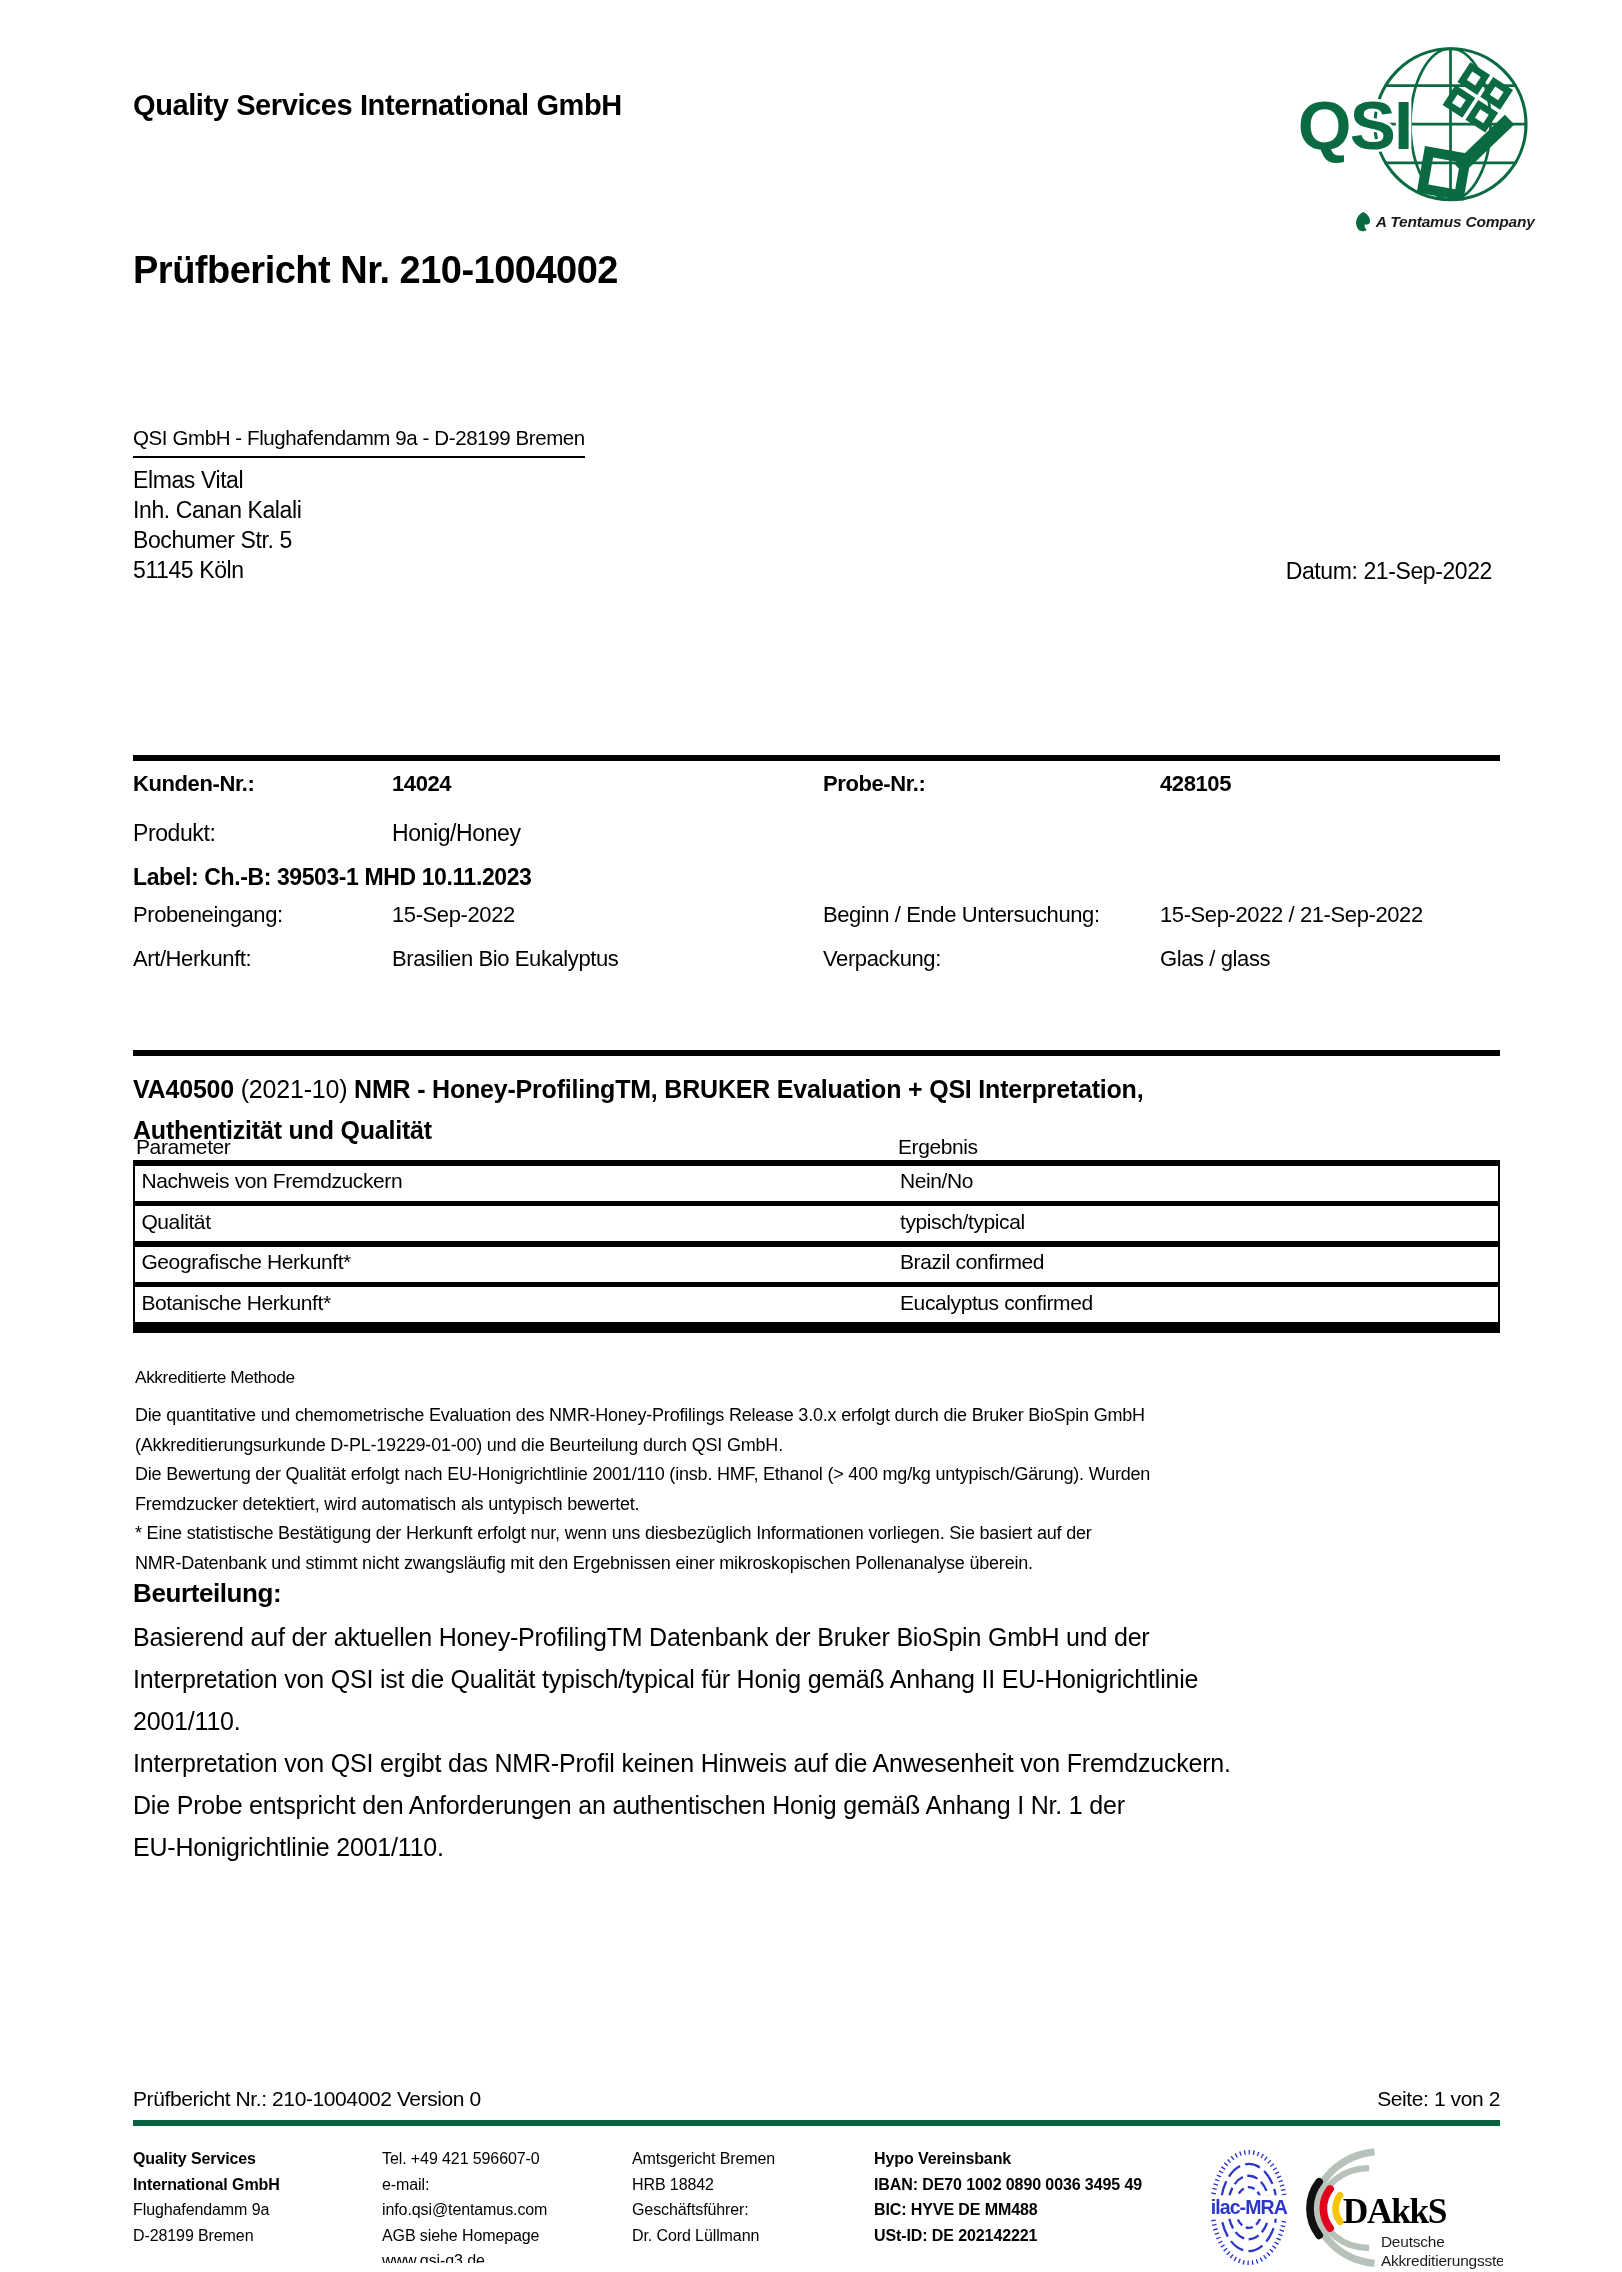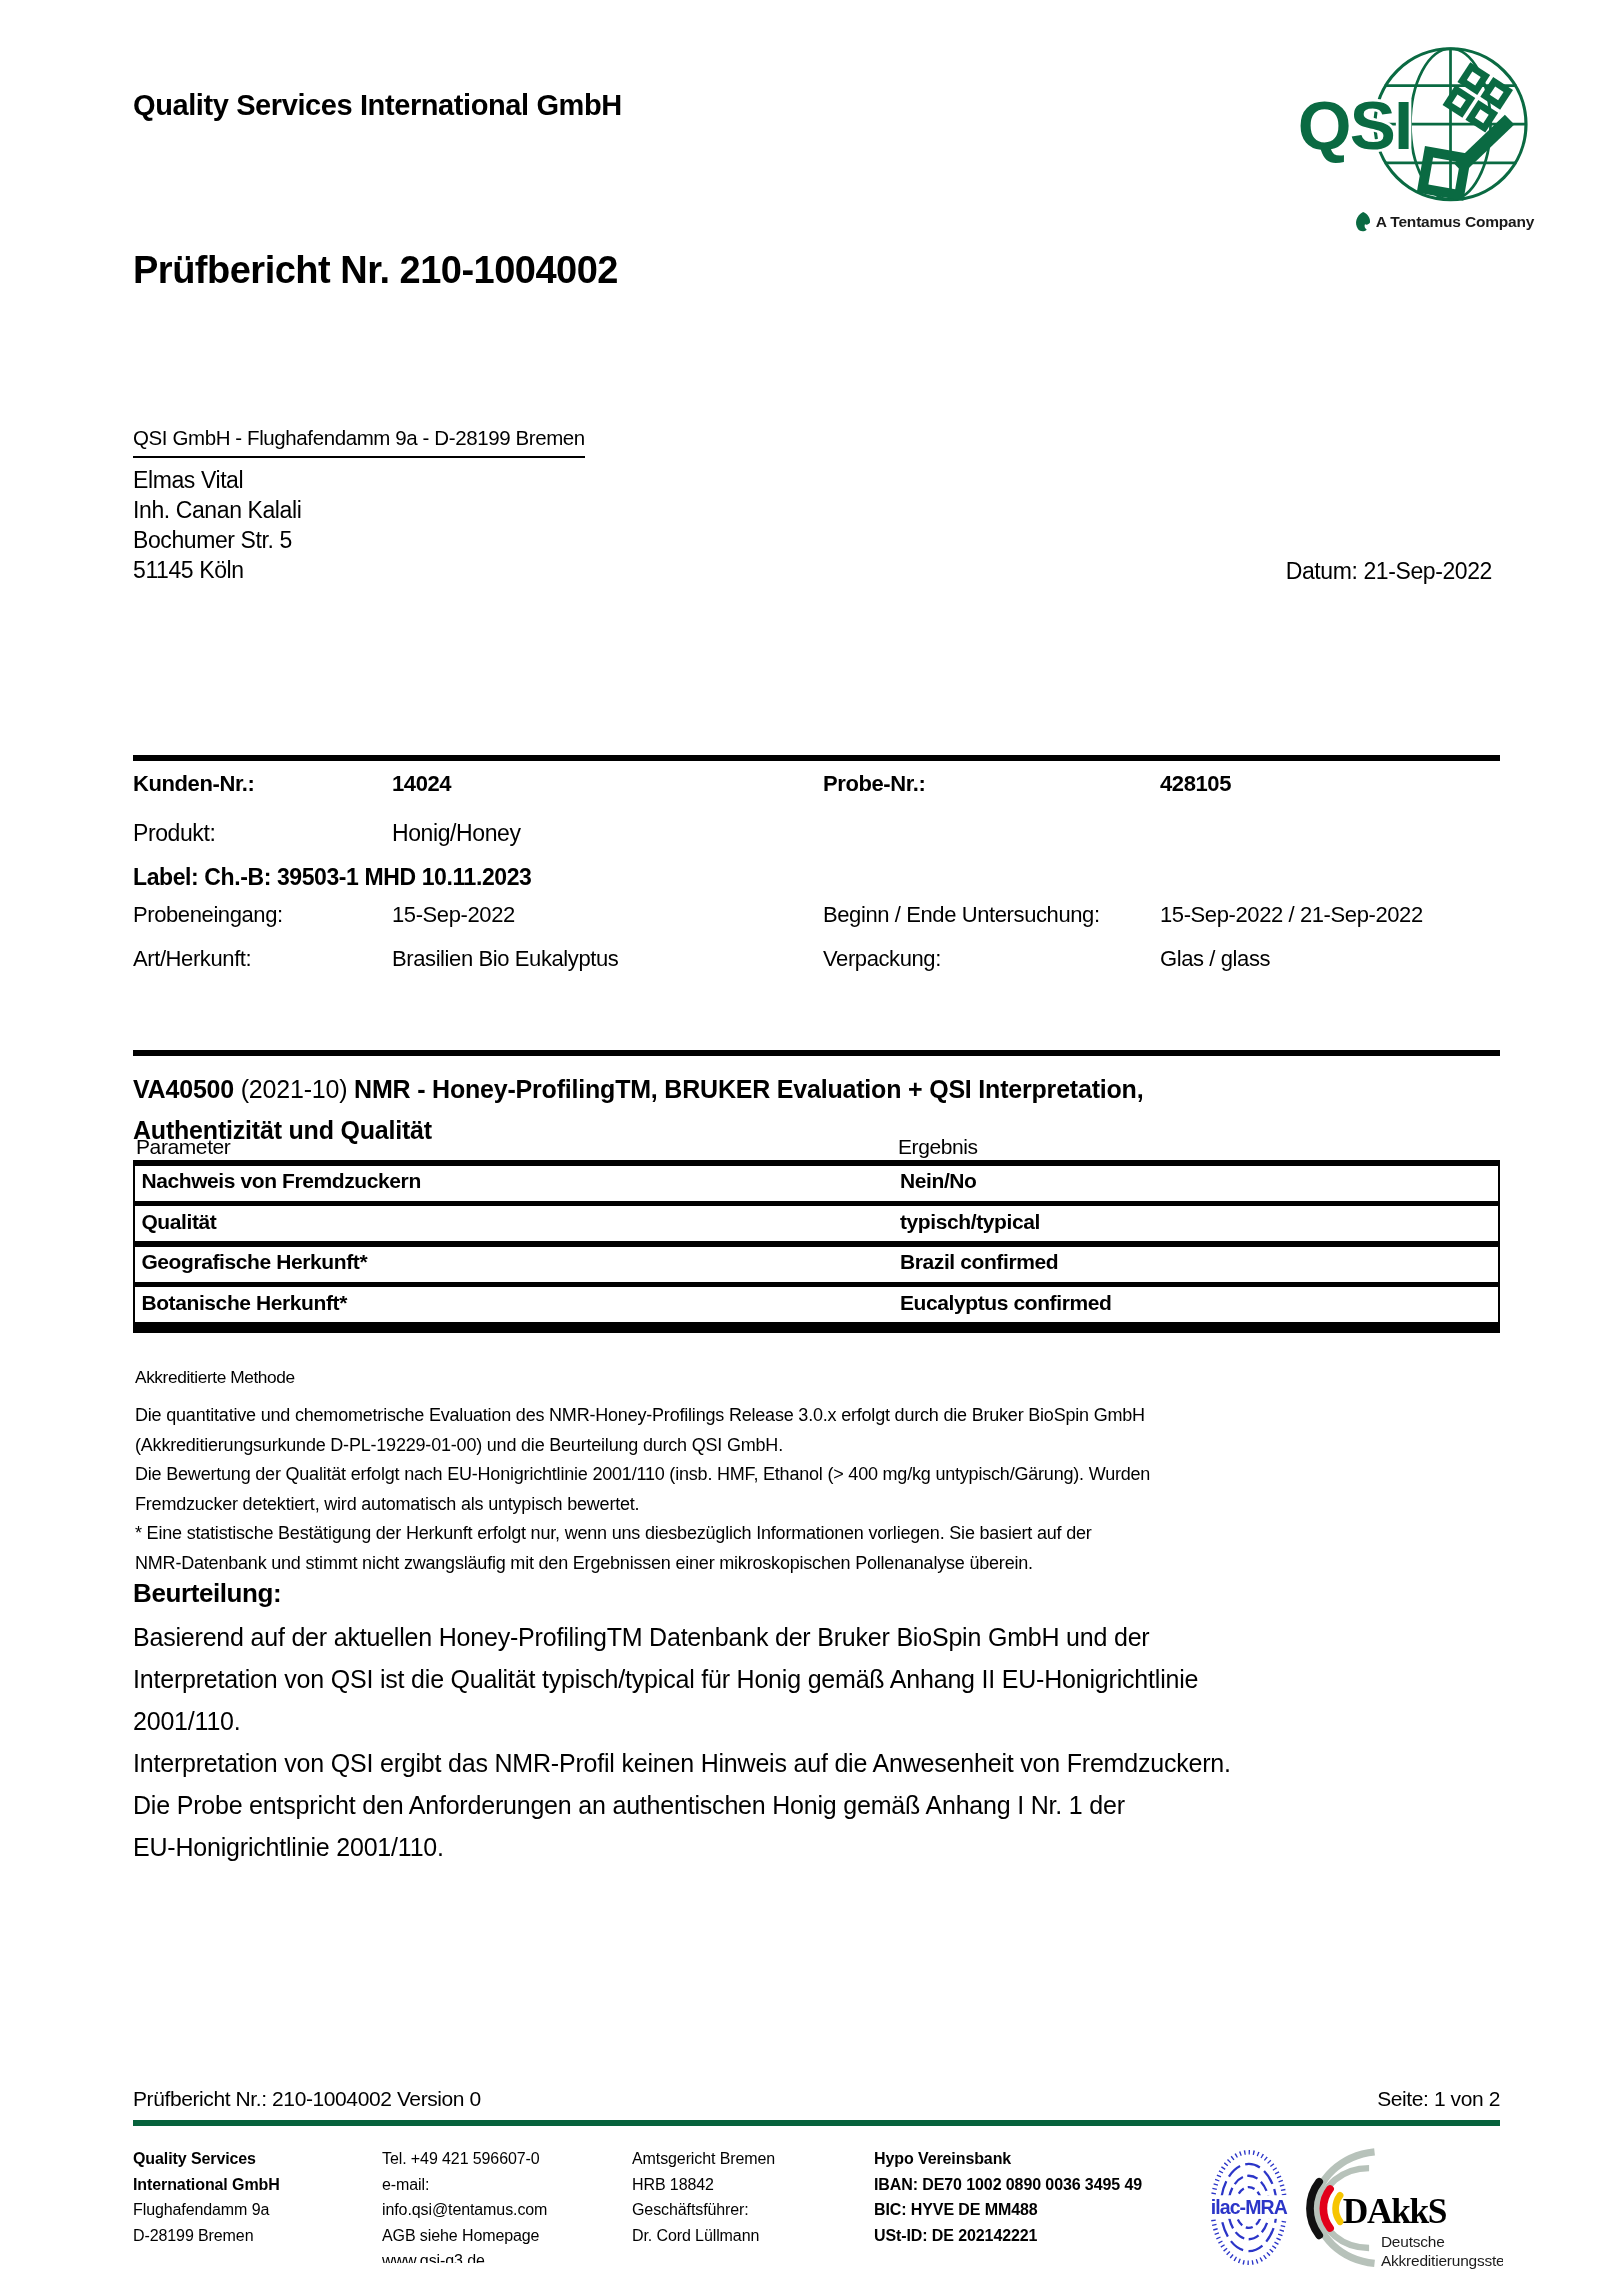--- a/index.html
+++ b/index.html
@@ -23,21 +23,21 @@
   }
   .abs{position:absolute;}
   .bold{font-weight:bold;}
 
   .company{left:133px;top:89px;font-size:29px;font-weight:bold;}
   .title{left:133px;top:249px;font-size:38px;font-weight:bold;letter-spacing:-0.5px;}
 
   .qsi-logo{left:1295px;top:40px;width:241px;height:173px;}
   .g-stroke{fill:none;stroke:var(--brand-green);}
   .g-fill{fill:var(--brand-green);}
-  .qsi-tagline{left:1354px;top:210px;height:23px;display:flex;align-items:center;gap:4.5px;}
+  .qsi-tagline{left:1354px;top:210px;height:23px;display:flex;align-items:center;gap:4.5px;font-style:italic;}
   .qsi-tagline span{font-size:15.5px;font-weight:bold;color:#1a1a1a;letter-spacing:-0.2px;}
 
   .sender{left:133px;top:426px;font-size:20.5px;}
   .sender .u{border-bottom:2.7px solid #000;padding-bottom:5.5px;display:inline-block;}
   .recipient{left:133px;top:465px;font-size:23px;line-height:30px;}
   .datum{left:1042px;top:558px;width:450px;text-align:right;font-size:23px;}
 
   .rule{left:133px;width:1367px;height:5.5px;background:#000;}
   .r1{top:755px;}
   .r2{top:1050px;}
@@ -51,21 +51,21 @@
 
   .method-head{left:133px;top:1069px;width:1386px;font-size:25px;font-weight:bold;line-height:41px;letter-spacing:-0.2px;}
   .method-head .rev{font-weight:normal;margin-top:39px;}
 
   .param-head{left:0;top:1135px;width:1623px;font-size:21px;}
   .param-head .ph1{position:absolute;left:136px;}
   .param-head .ph2{position:absolute;left:898px;}
 
   .rtable{left:133px;top:1160px;width:1367px;}
   .tbar{height:5.5px;background:#000;}
-  .trow{position:relative;height:35px;border-left:2.3px solid #000;border-right:2.3px solid #000;background:#fff;font-size:21px;font-weight:bold;}
+  .trow{position:relative;height:35px;border-left:2.3px solid #000;border-right:2.3px solid #000;background:#fff;font-size:21px;}
   .trow .tparam{position:absolute;left:6.4px;top:3.6px;}
   .trow .tresult{position:absolute;left:765px;top:3.6px;}
 
   .footnote{left:135px;top:1367px;font-size:17.3px;}
   .notes{left:135px;top:1401px;font-size:18px;line-height:29.5px;letter-spacing:-0.2px;}
   .assess-head{left:133px;top:1578px;font-size:26px;font-weight:bold;}
   .biglines{left:133px;top:1616px;width:1409px;font-size:25px;line-height:42px;letter-spacing:-0.2px;}
 
   .footer-meta{left:0;top:2087px;width:1623px;font-size:21px;}
   .footer-meta .fm-left{position:absolute;left:133px;}

